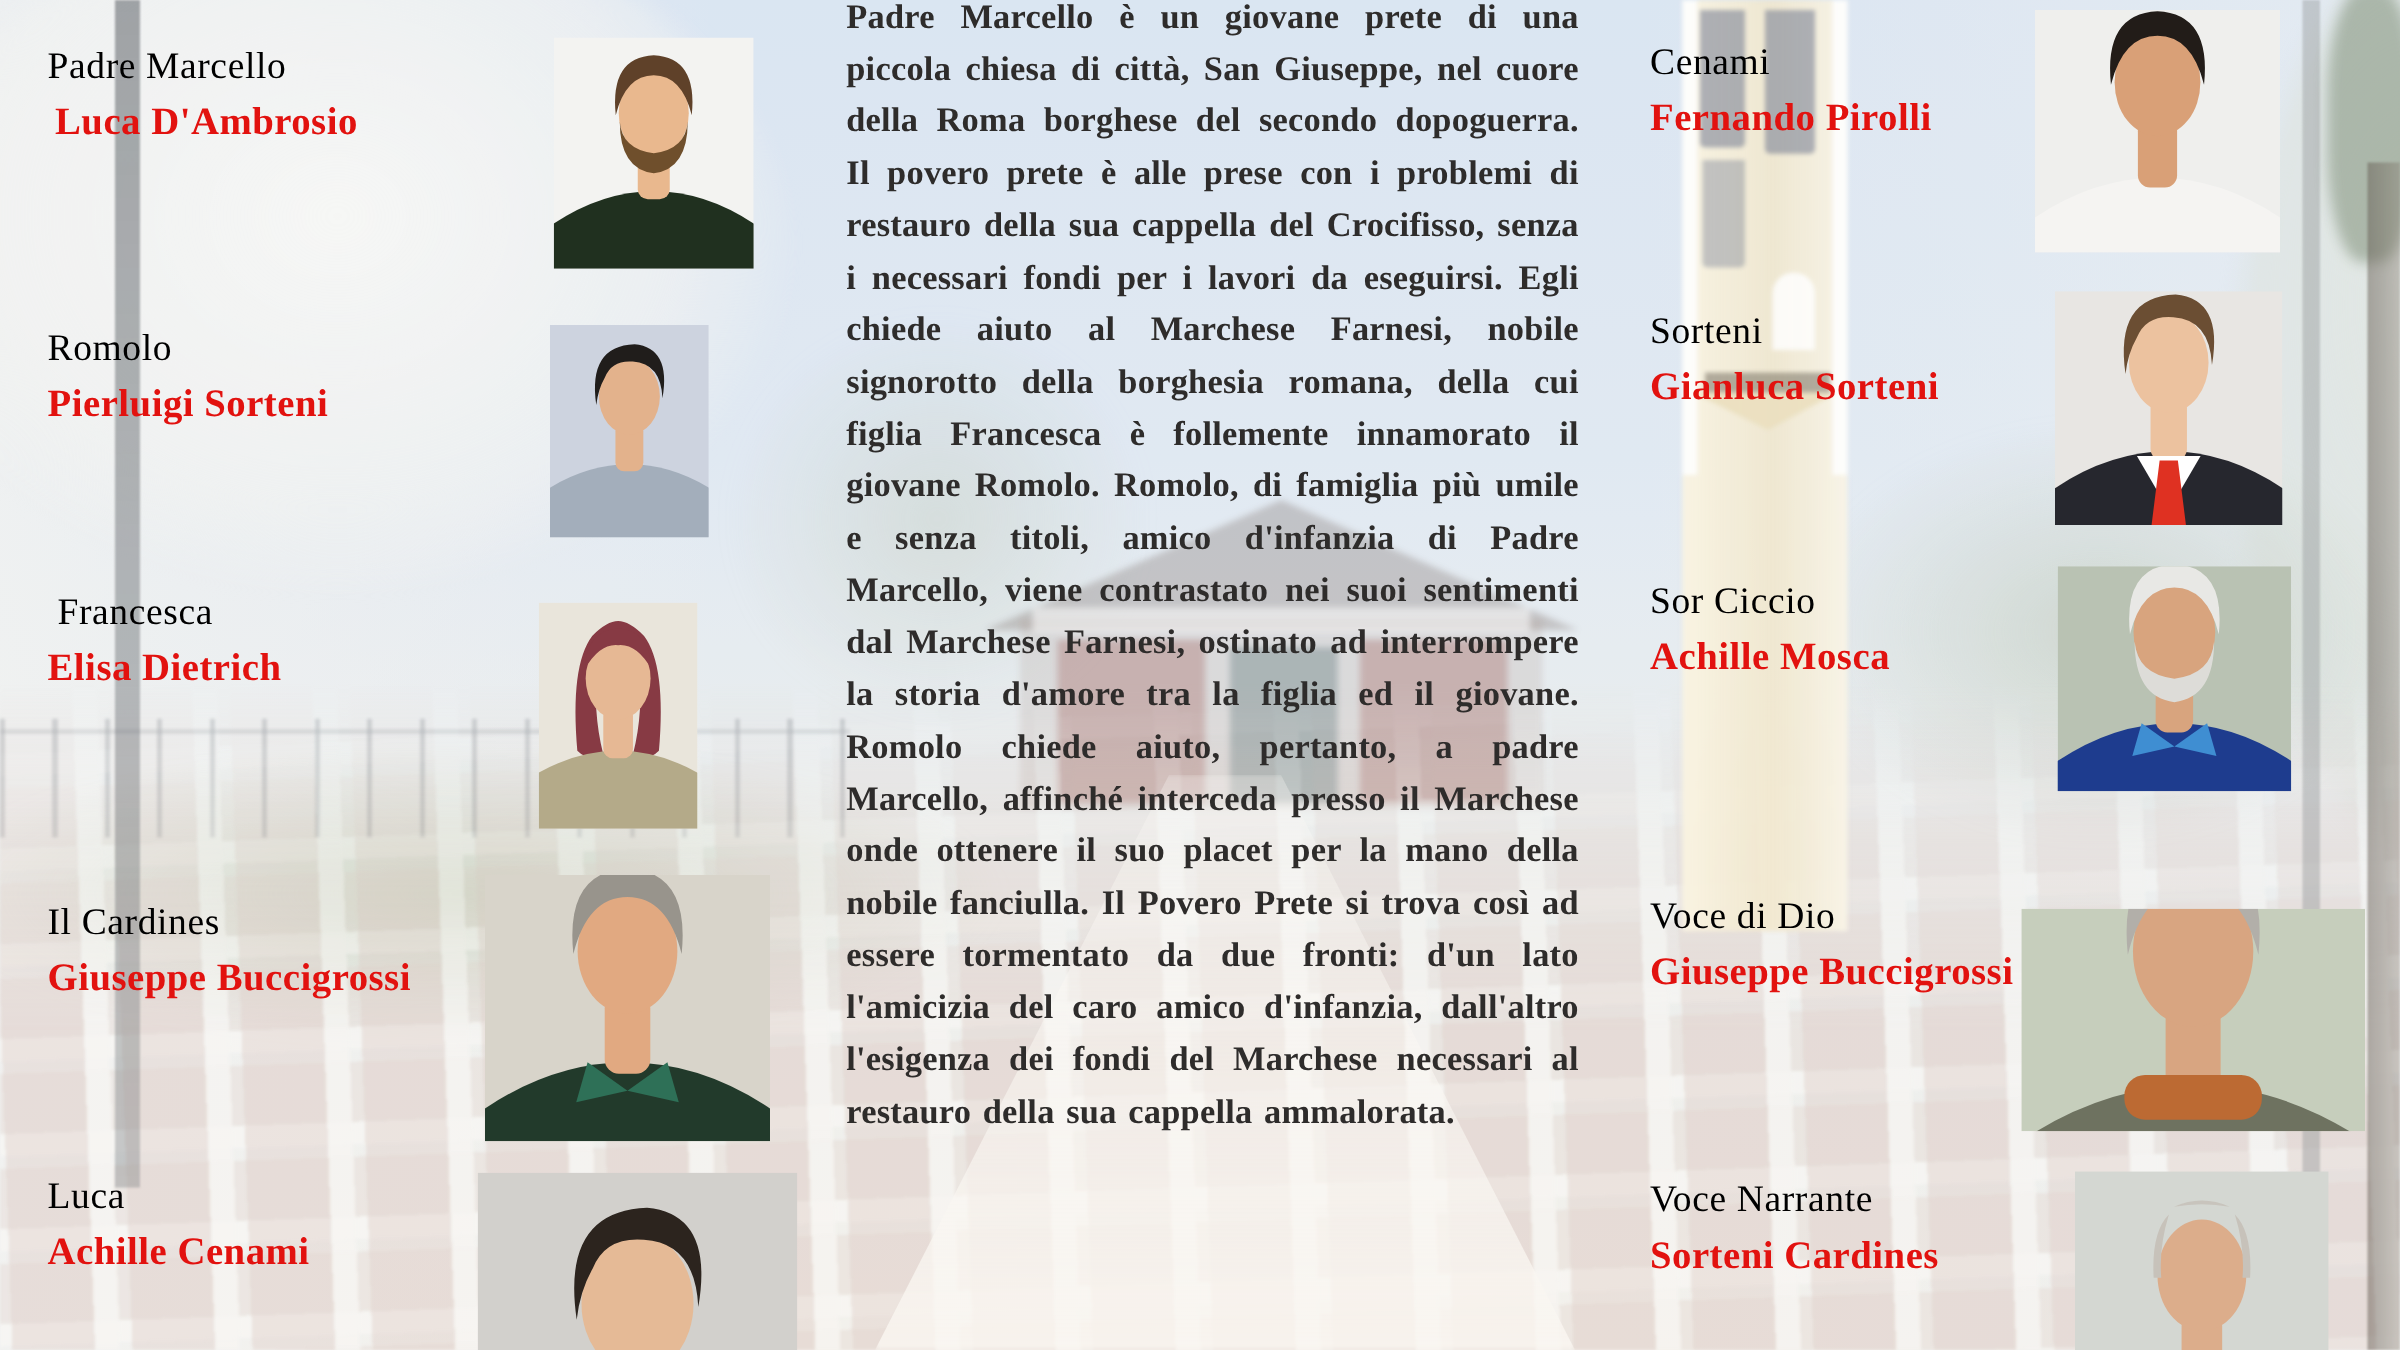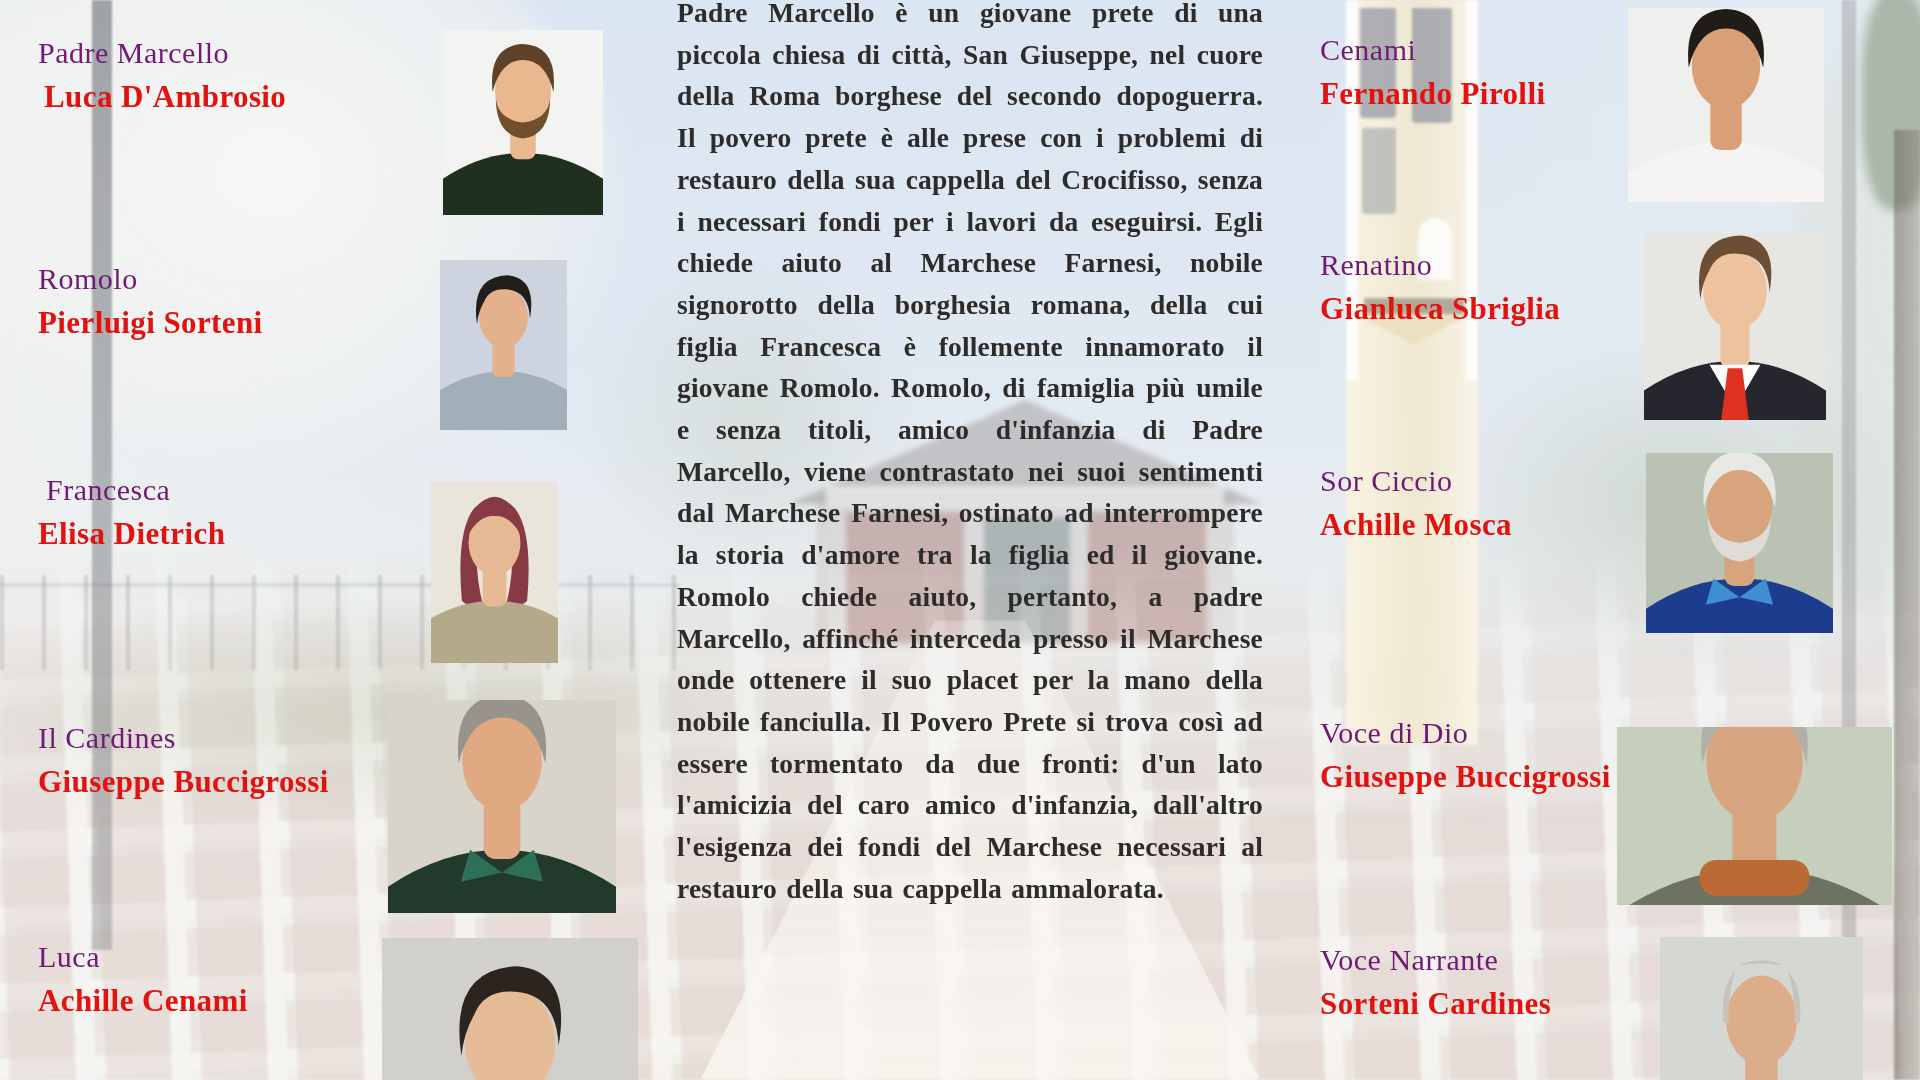--- a/index.html
+++ b/index.html
@@ -74,21 +74,21 @@
     mask-image:linear-gradient(180deg, transparent 0, rgba(0,0,0,.6) 130px, #000 280px);
   }
   .path{
     left:700px;top:620px;width:560px;height:460px;filter:blur(2px);
     background:linear-gradient(180deg, rgba(252,250,246,.3) 0%, rgba(250,246,240,.85) 100%);
     clip-path:polygon(42% 0,58% 0,100% 100%,0 100%);
   }
   .wash{left:0;top:0;width:1920px;height:1080px;background:rgba(249,249,248,.14);}
   
   .role,.actor{position:absolute;white-space:nowrap;z-index:10;}
-  .role{font-size:30px;color:#701a75;letter-spacing:.5px;font-family:Liberation Serif, serif;}
+  .role{font-size:30px;color:#000000;letter-spacing:.5px;font-family:Liberation Serif, serif;}
   .actor{font-size:31px;font-weight:700;color:#e2120f;letter-spacing:.4px;}
   .photo{position:absolute;z-index:9;overflow:hidden;}
   .photo svg{display:block;}
   .synopsis{
     position:absolute;left:677px;top:-8px;width:586px;z-index:10;
     font-size:27.5px;font-weight:700;color:#2e2c2b;line-height:41.7px;
     text-align:justify;letter-spacing:.2px;word-spacing:.08em;
   }
   .synopsis p{margin:0;}
 </style>
@@ -211,22 +211,22 @@
         <svg viewBox="0 0 100 122" preserveAspectRatio="xMidYMid slice" width="100%" height="100%">
           <rect x="0" y="0" width="100" height="122" fill="#efefed"></rect>
           <path d="M-8,124 L-8,102 Q20,80 50,80 Q80,80 108,102 L108,124 Z" fill="#f5f4f2"></path>
           <rect x="42" y="56" width="16" height="28" rx="5" fill="#d9a077"></rect>
           <ellipse cx="50" cy="41" rx="17.5" ry="22" fill="#d9a077"></ellipse>
           <path d="M31,42 Q28,13 50,12 Q72,13 69,42 Q64,22 50,22 Q36,22 31,42 Z" fill="#221c18"></path>
         </svg>
       </div>
   </div>
   <div>
-    <div class="role" style="left:1320px;top:248px">Renatino</div>
-    <div class="actor" style="left:1320px;top:291px">Gianluca Sbriglia</div>
+    <div class="role" style="left:1320px;top:248px">Sorteni</div>
+    <div class="actor" style="left:1320px;top:291px">Gianluca Sorteni</div>
     <div class="photo" style="left:1644px;top:233px;width:182px;height:187px">
         <svg viewBox="0 0 100 122" preserveAspectRatio="xMidYMid slice" width="100%" height="100%">
           <rect x="0" y="0" width="100" height="122" fill="#e8e6e3"></rect>
           <path d="M-8,124 L-8,102 Q20,80 50,80 Q80,80 108,102 L108,124 Z" fill="#26272e"></path>
           <rect x="42" y="56" width="16" height="28" rx="5" fill="#ecc29f"></rect>
           <polygon points="36,82 64,82 50,106" fill="#ffffff"></polygon>
           <polygon points="46,84 54,84 58,116 42,116" fill="#df3122"></polygon>
           <ellipse cx="50" cy="41" rx="17.5" ry="22" fill="#ecc29f"></ellipse>
           <path d="M31,46 Q26,12 53,11 Q74,13 69,42 Q68,22 52,21 Q40,20 36,30 Q32,37 31,46 Z" fill="#6b4e33"></path>
         </svg>

